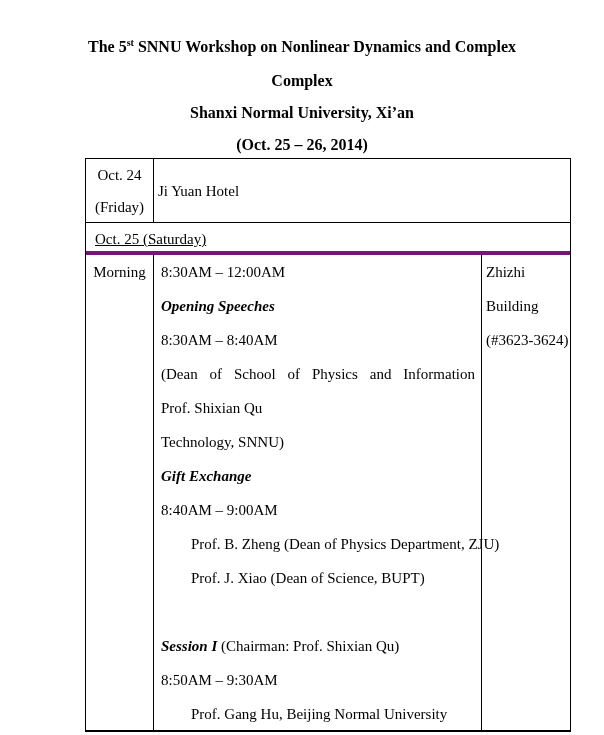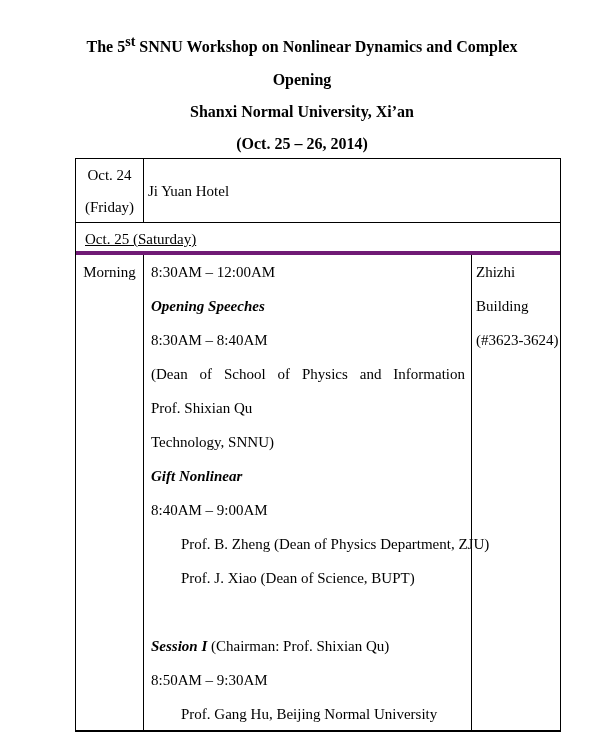--- a/index.html
+++ b/index.html
@@ -16,30 +16,30 @@
   
   .doc-title {
     position:absolute;
     top:31px; left:0; right:0;
     text-align:center;
     font-weight:bold;
     font-size:16px;
     line-height:32px;
   }
   .doc-title .sup {
-    font-size:14px;
+    font-size:10px;
     vertical-align:baseline;
     position:relative;
     top:-6px;
   }
 
   
   .wtable {
     position:absolute;
-    left:75px; top:158px;
+    left:85px; top:158px;
     width:486px;
     border:1px solid #000;
     border-bottom:2px solid #000;
     font-size:15px;
   }
   .trow { display:flex; width:100%; }
   .row-a { height:64px; border-bottom:1px solid #000; }
   .row-b { height:32px; border-bottom:4px solid #701a75; line-height:32px; padding-left:9px;text-decoration:underline; }
   .row-c { height:475px;justify-content:flex-end; }
 
@@ -60,21 +60,21 @@
     overflow:hidden;
   }
 </style>
 </head>
 <body>
 
 <div class="page">
 
   <div class="doc-title">
     <div><span>The 5</span><span class="sup">st</span><span> SNNU Workshop on Nonlinear Dynamics and Complex</span></div>
-    <div>Opening</div>
+    <div>Complex</div>
     <div>Shanxi Normal University, Xi’an</div>
     <div>(Oct. 25 – 26, 2014)</div>
   </div>
 
   <div class="wtable">
 
     <div class="trow row-a">
       <div class="col-date">
         <div class="ln">Oct. 24</div>
         <div class="ln">(Friday)</div>
@@ -92,21 +92,21 @@
       <div class="col-date">
         <div class="ln">Morning</div>
       </div>
       <div class="col-main">
         <div class="ln">8:30AM – 12:00AM</div>
         <div class="ln bold">Opening Speeches</div>
         <div class="ln">8:30AM – 8:40AM</div>
         <div class="ln justify">(Dean of School of Physics and Information</div>
         <div class="ln">Prof. Shixian Qu</div>
         <div class="ln">Technology, SNNU)</div>
-        <div class="ln bold">Gift Nonlinear</div>
+        <div class="ln bold">Gift Exchange</div>
         <div class="ln">8:40AM – 9:00AM</div>
         <div class="ln indent">Prof. B. Zheng (Dean of Physics Department, ZJU)</div>
         <div class="ln indent">Prof. J. Xiao (Dean of Science, BUPT)</div>
         <div class="ln"></div>
         <div class="ln"><span class="bold">Session I</span><span> (Chairman: Prof. Shixian Qu)</span></div>
         <div class="ln">8:50AM – 9:30AM</div>
         <div class="ln indent">Prof. Gang Hu, Beijing Normal University</div>
       </div>
       <div class="col-loc">
         <div class="ln">Zhizhi</div>

